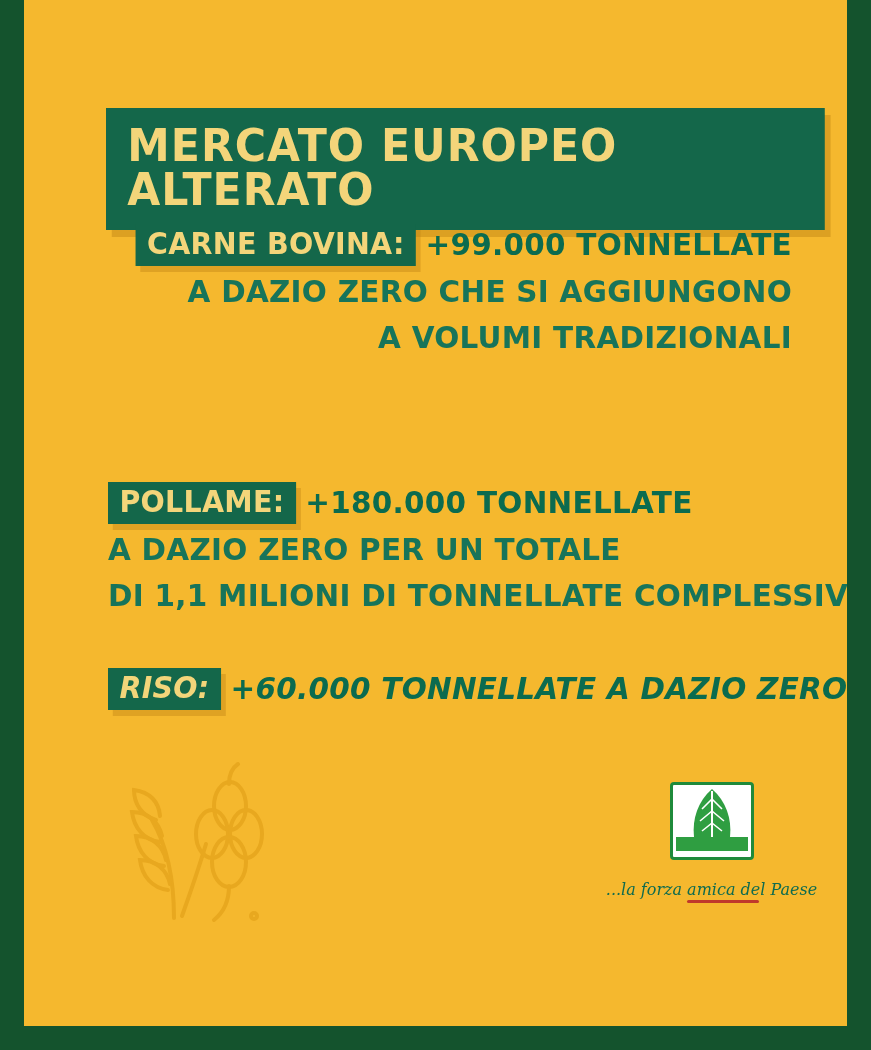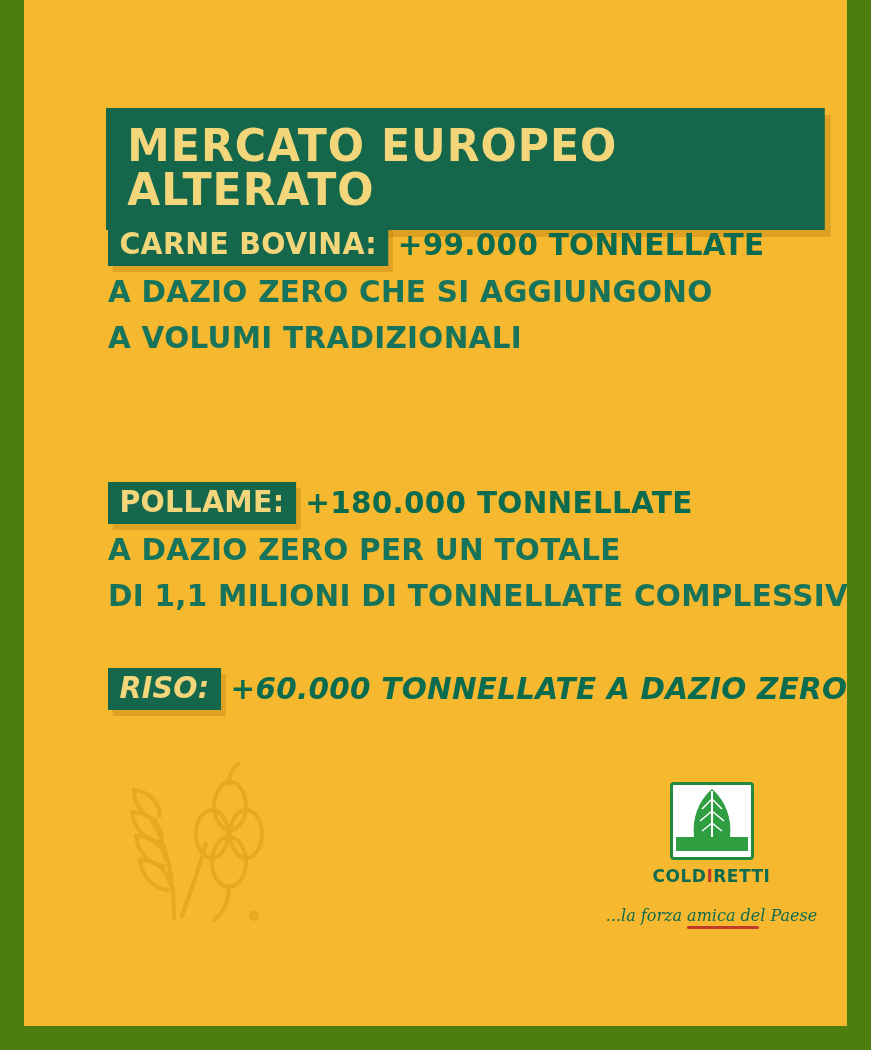--- a/index.html
+++ b/index.html
@@ -10,21 +10,21 @@
   body {
     width: 871px;
     height: 1050px;
     font-family: "Liberation Sans", sans-serif;
     overflow: hidden;
   }
   .page {
     position: relative;
     width: 871px;
     height: 1050px;
-    background: #4d7c0f;
+    background: #14532d;
   }
   .card {
     position: absolute;
     left: 24px;
     top: 0px;
     width: 823px;
     height: 1026px;
     background: #f5b82e;
     overflow: hidden;
   }
@@ -52,21 +52,21 @@
 
   
   .block {
     position: absolute;
     left: 84px;
     width: 720px;
     color: #0f6b4f;
     font-family: "DejaVu Sans", sans-serif;
     font-weight: bold;
   }
-  .block-1 { top: 222px; }
+  .block-1 { top: 222px; text-align: right; }
   .block-2 { top: 440px; margin-top: 40px; }
   .block-3 { top: 666px; font-style: italic; }
 
   .line {
     font-size: 31px;
     line-height: 46px;
     letter-spacing: 0.3px;
     white-space: nowrap;
     transform: scaleX(0.95);
     transform-origin: left center;
@@ -204,23 +204,20 @@
     <div class="logo">
       <div class="logo-mark">
         <svg width="72" height="66" viewBox="0 0 72 66">
           <rect x="0" y="0" width="72" height="66" fill="#ffffff"></rect>
           <path d="M36 4 C22 16 16 34 18 52 L54 52 C56 34 50 16 36 4 Z" fill="#2f9e41"></path>
           <path d="M36 6 L36 52" stroke="#ffffff" stroke-width="2"></path>
           <path d="M36 14 L26 24 M36 14 L46 24 M36 26 L24 36 M36 26 L48 36 M36 38 L26 46 M36 38 L46 46" stroke="#ffffff" stroke-width="1.6"></path>
           <rect x="0" y="52" width="72" height="14" fill="#2f9e41"></rect>
         </svg>
       </div>
-      <div class="logo-word">
-        <span>COLD</span><span class="mid">I</span><span>RETTI</span>
-      </div>
       <div class="logo-tag">
         <span>...la forza amica del Paese</span>
         <span class="logo-underline"></span>
       </div>
     </div>
 
   </div>
 </div>
 
 </body></html>

